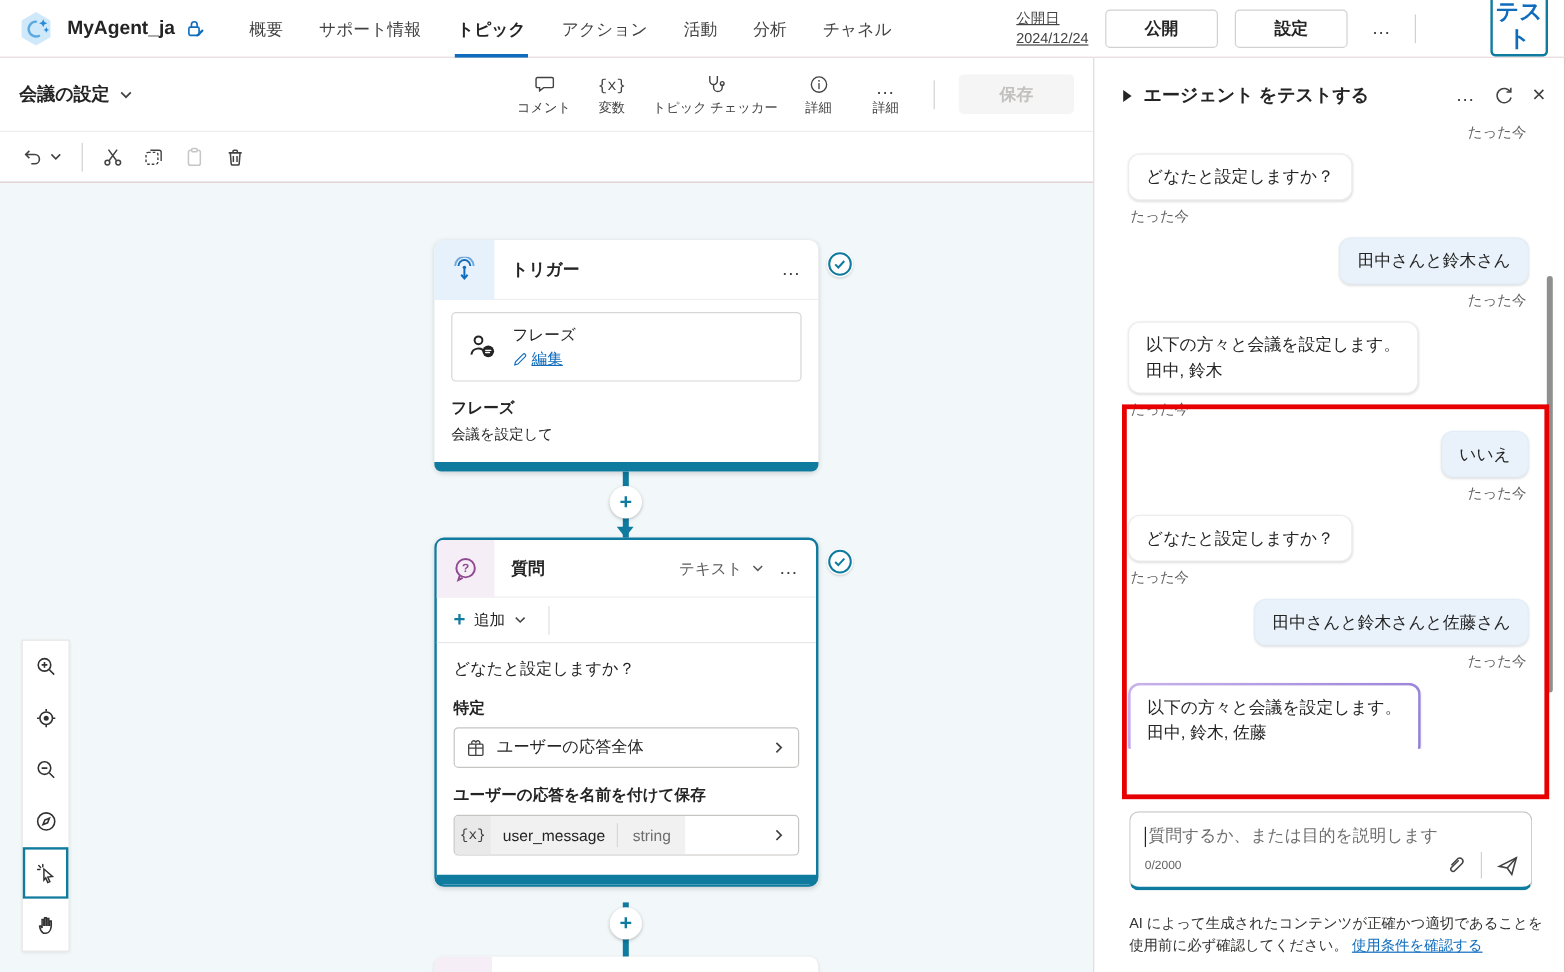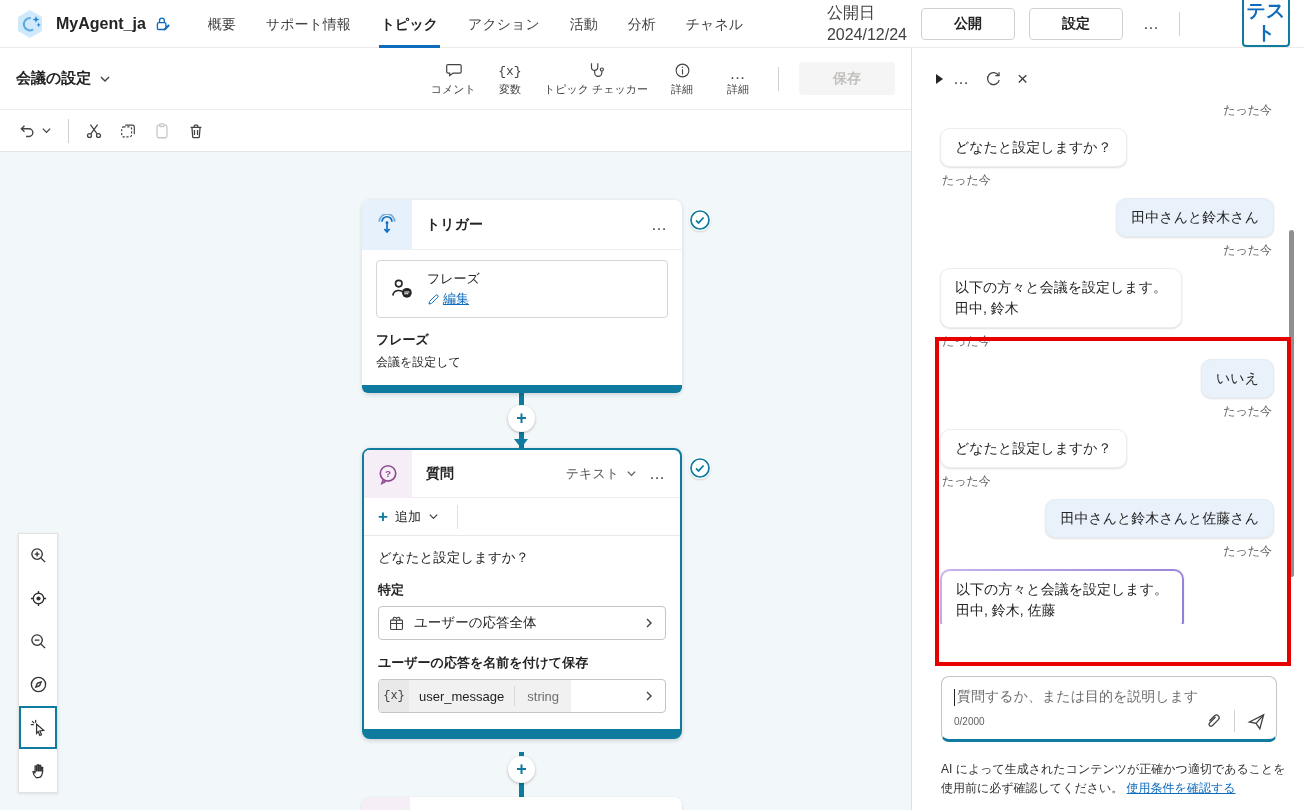--- a/index.html
+++ b/index.html
@@ -11,21 +11,21 @@
   .topbar { position:absolute; left:0; top:0; width:1304px; height:48px; background:#fff;
             border-bottom:1px solid #ebebeb; display:flex; align-items:center; padding:0 14px; z-index:30; }
   .logo-hex { width:32px; height:32px; margin-right:10px; flex:0 0 auto; }
   .app-title { font-size:16px; font-weight:bold; white-space:nowrap; }
   .lock-icon { margin:0 10px 0 8px; display:flex; }
   .tabs { display:flex; align-items:center; height:48px; margin-left:12px; }
   .tab { font-size:14px; color:#424242; padding:1px 2px; margin:0 13px; height:48px; line-height:46px;
          white-space:nowrap; cursor:pointer; border-bottom:3px solid transparent; }
   .tab.active { font-weight:bold; color:#242424; border-bottom:3px solid #0f6cbd; }
   .topbar-right { margin-left:auto; display:flex; align-items:center; gap:14px; }
-  .pubdate { font-size:16px; color:#424242; line-height:1.35; white-space:nowrap; }
+  .pubdate { font-size:12px; color:#424242; line-height:1.35; white-space:nowrap;text-decoration:underline; }
   .btn { background:#fff; border:1px solid #d1d1d1; border-radius:4px; height:32px; min-width:94px;
          font-size:14px; font-weight:bold; color:#242424; display:flex; align-items:center; justify-content:center; cursor:pointer; }
   .more-btn { border:none; background:none; font-size:16px; color:#424242; width:28px; cursor:pointer; }
   .vdiv { width:1px; height:24px; background:#d1d1d1; }
   .test-btn { position:absolute; right:14px; top:-11px; width:48px; height:58px; background:#fff;
               border:2px solid #0f7b9f; border-radius:4px; display:flex; flex-direction:column; align-items:center;
               justify-content:flex-end; padding:2px 2px 1px; cursor:pointer; z-index:31; }
   .test-btn .lbl { font-size:19px; font-weight:bold; color:#0f6cbd; line-height:1.15; text-align:center; word-break:break-all; }
 
   
@@ -436,20 +436,21 @@
     <div class="ltool">
       <svg width="19" height="19" viewBox="0 0 20 20" fill="none" stroke="#323130" stroke-width="1.3">
         <path d="M7.5 17.5 c-1.6-1.2-3-3.8-3.3-6.2 l1.3-.3 .9 2 V5.5 h1.5 v5 h.7 V4 h1.5 v6.5 h.7 V4.7 h1.5 v5.8 h.7 V6.8 h1.4 c.3 3-.1 6.6-1.2 8.6 -.7 1.3-1.8 2.1-3.3 2.1z"></path>
       </svg>
     </div>
   </div>
 
   <aside class="testpanel">
     <div class="tp-header">
       <span class="tp-collapse"></span>
+      <div class="tp-title">エージェント をテストする</div>
       <div class="tp-icons">
         <span class="tp-more">…</span>
         <svg width="17" height="17" viewBox="0 0 20 20" fill="none" stroke="#424242" stroke-width="1.5">
           <path d="M16 6.5 A7 7 0 1016.8 12"></path>
           <path d="M16.5 2.5 v4.2 h-4.2"></path>
         </svg>
         <span class="tp-x">×</span>
       </div>
     </div>
 

